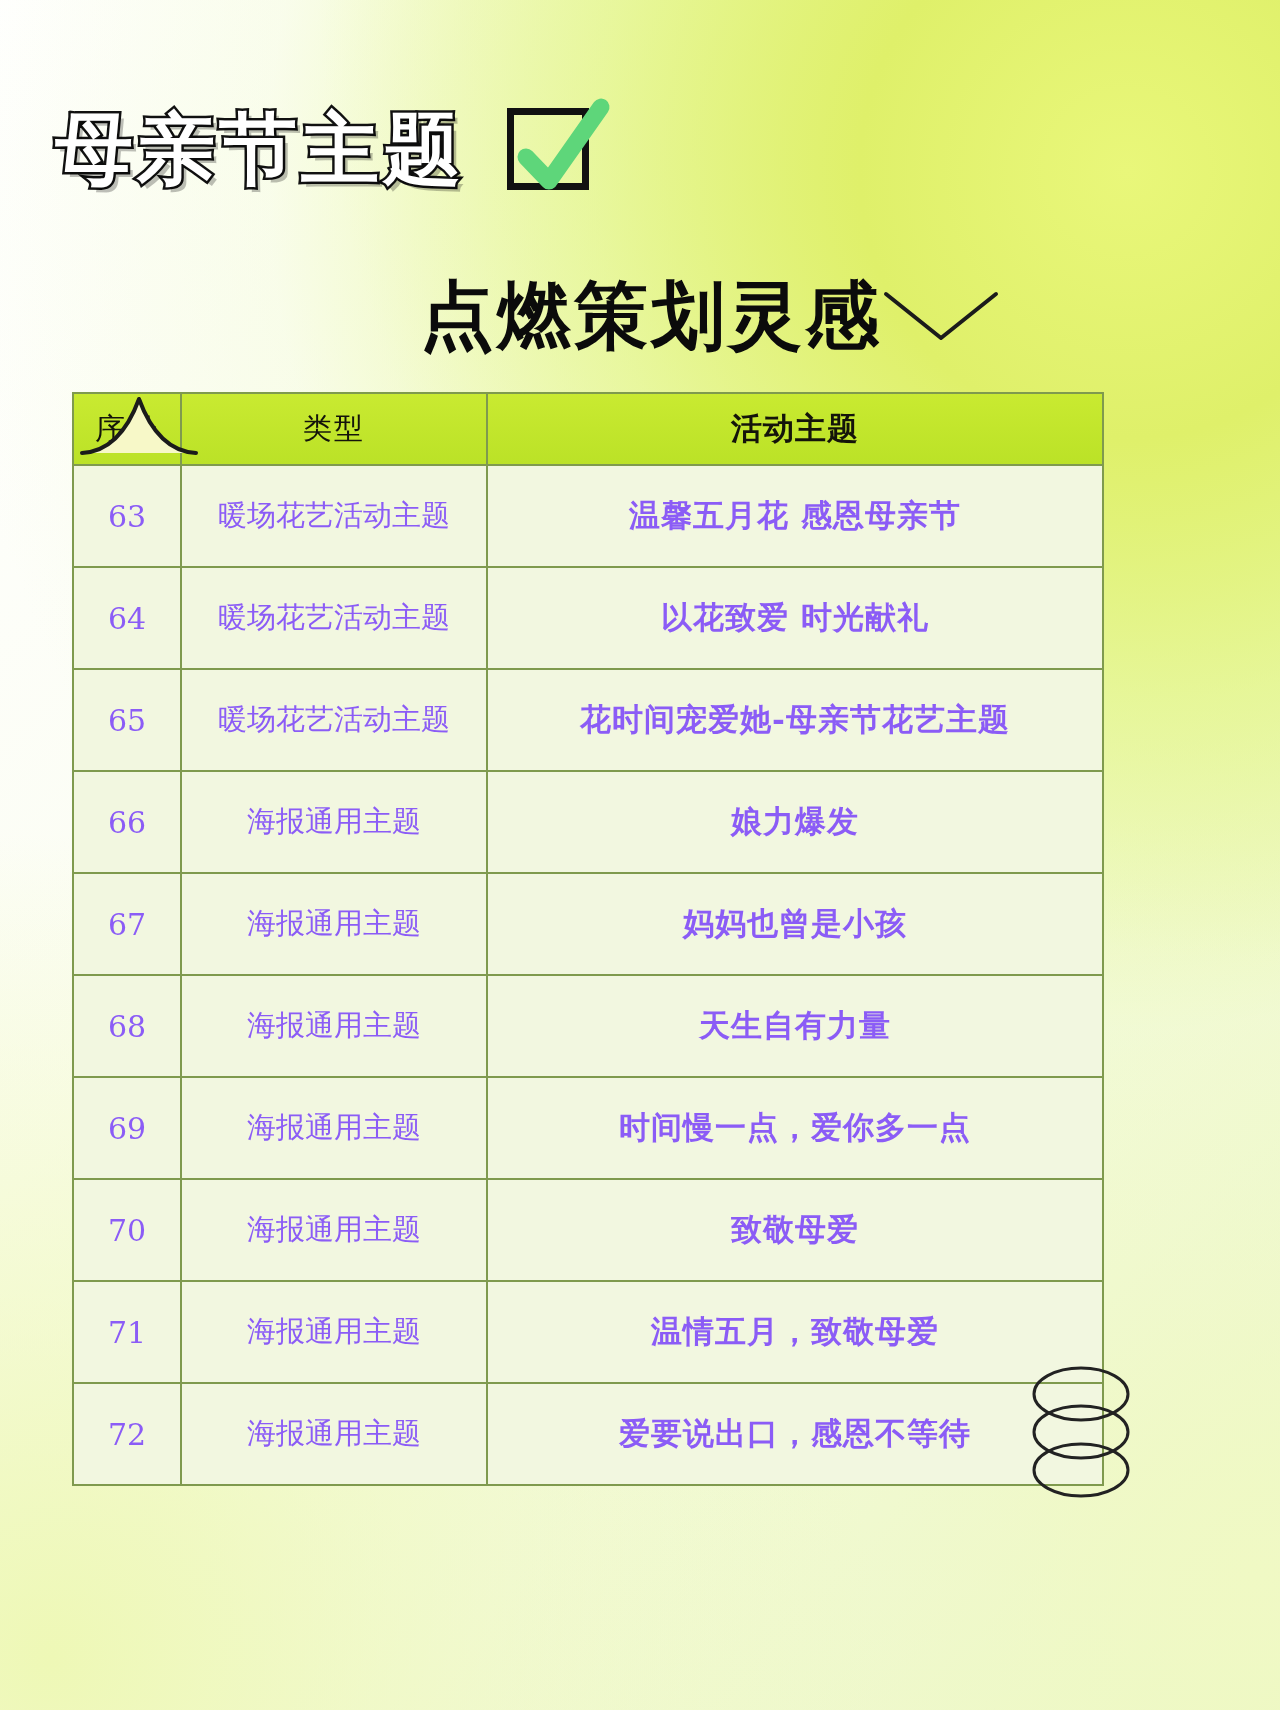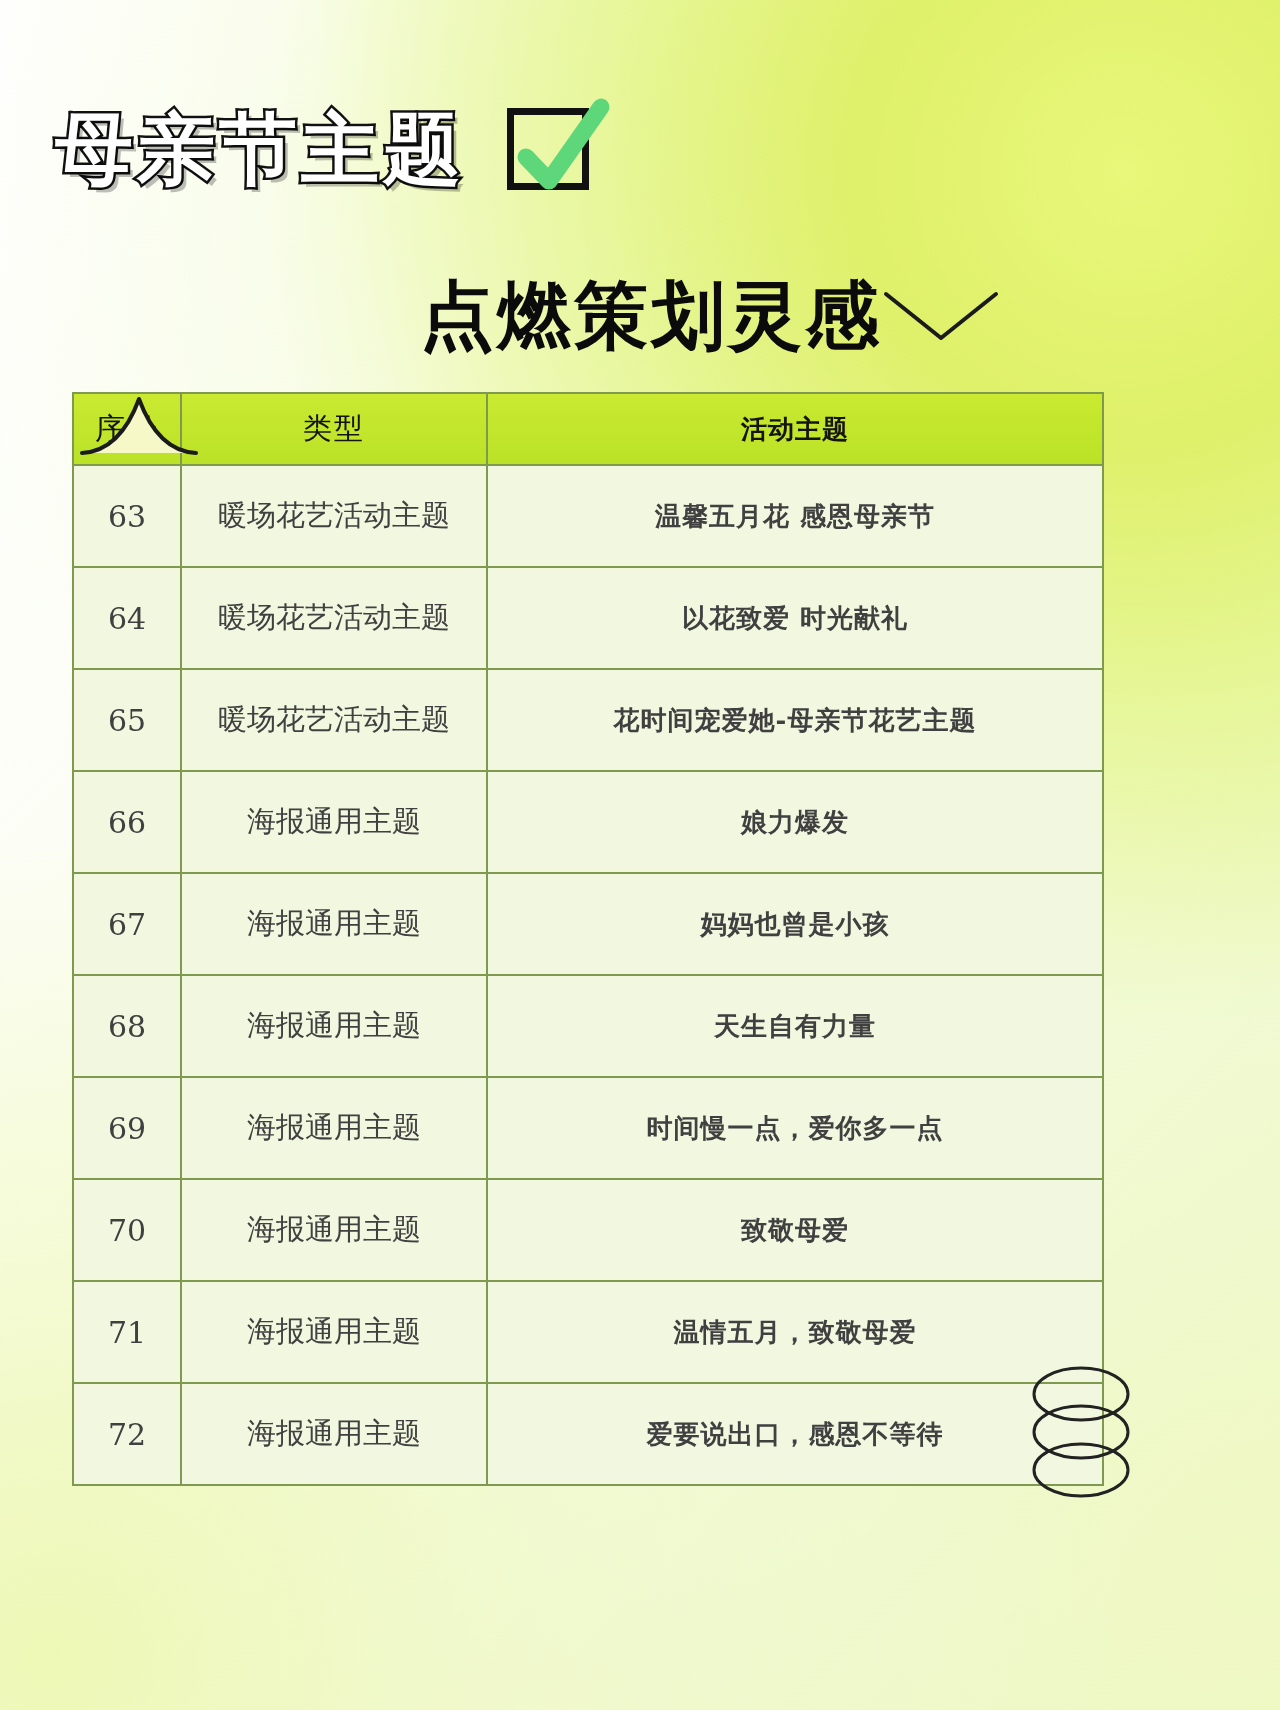--- a/index.html
+++ b/index.html
@@ -109,25 +109,25 @@
     font-size: 27px;
     color: #14140a;
     height: 72px;
     letter-spacing: 2px;
   }
   .body-cell {
     background: #f2f7e0;
     text-align: center;
     height: 102px;
     font-family: "DejaVu Serif", serif;
-    color: #404040;
+    color: #8b5cf6;
   }
   .col-no  { width: 108px; font-size: 30px; font-weight: normal; text-align: center; }
   .col-type{ width: 306px; font-size: 29px; font-weight: normal; }
-  .col-theme{ font-size: 26px; font-weight: bold; letter-spacing: 1px; }
+  .col-theme{ font-size: 31px; font-weight: bold; letter-spacing: 1px; }
 
   
   .tri-deco {
     position: absolute;
     left: 80px;
     top: 395px;
     pointer-events: none;
   }
   .rings-deco {
     position: absolute;

